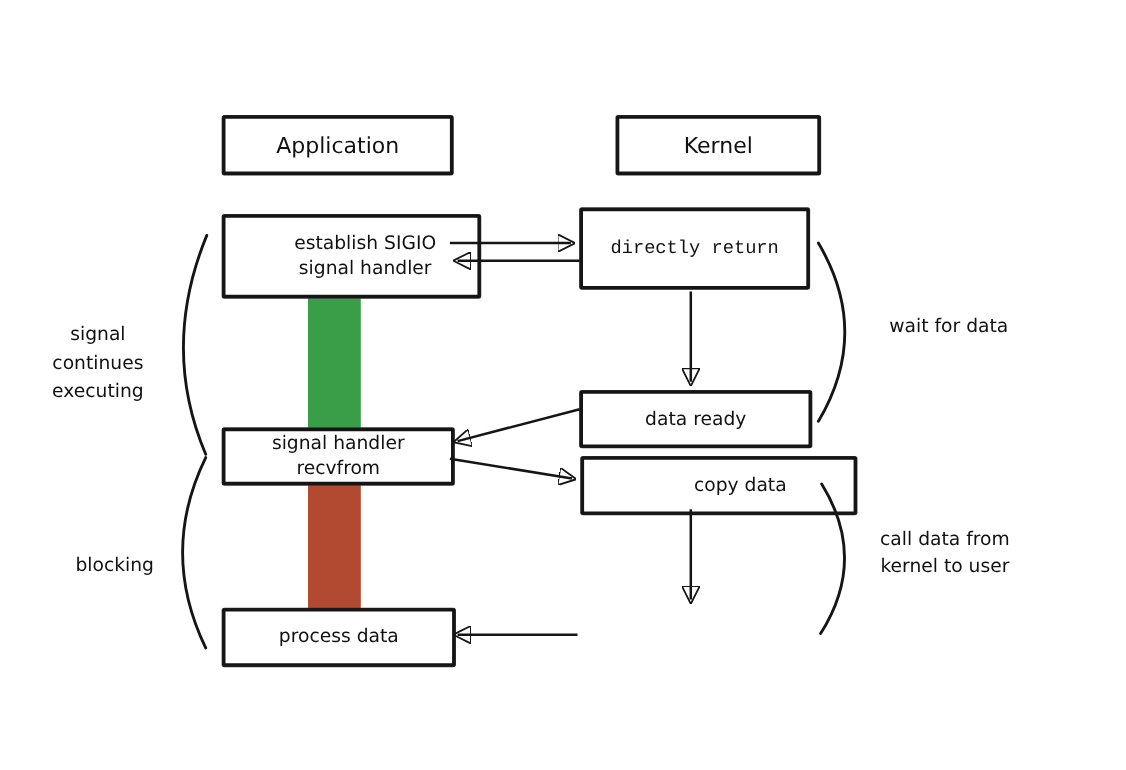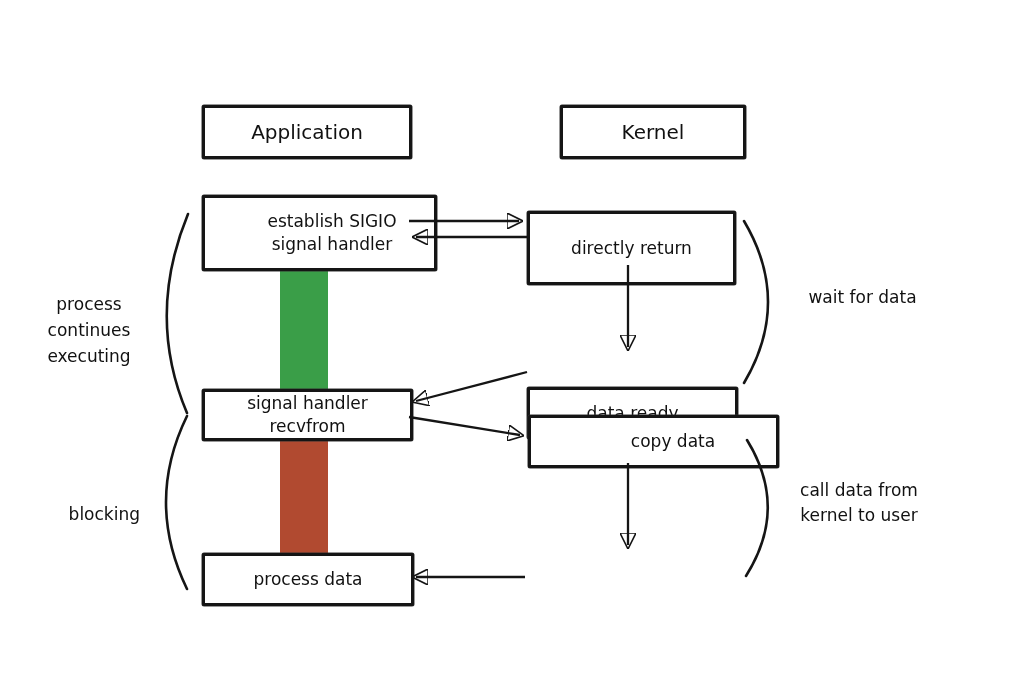--- a/index.html
+++ b/index.html
@@ -48,22 +48,22 @@
     pointer-events: none;
   }
   #svg-layer line, #svg-layer path { stroke: #151515; fill: none; }
   .arrow-line { stroke-width: 2.3px; }
   .brace { stroke-width: 2.6px; stroke-linecap: round; }
 
   
   #box-application    { left: 202px; top: 105px; width: 204px; height: 48px; }
   #box-kernel         { left: 560px; top: 105px; width: 180px; height: 48px; }
   #box-establish      { left: 202px; top: 195px; width: 204px; height: 70px; padding-left: 25px; }
-  #box-directly-return{ left: 527px; top: 211px; width: 203px; height: 68px; }
-  #box-data-ready     { left: 527px; top: 355px; width: 205px; height: 46px; margin-top: 32px; }
+  #box-directly-return{ left: 527px; top: 189px; width: 203px; height: 68px; font-family: Liberation Mono, monospace; }
+  #box-data-ready     { left: 527px; top: 355px; width: 205px; height: 46px; }
   #box-signal-handler { left: 202px; top: 389px; width: 205px; height: 46px; }
   #box-copy-data      { left: 528px; top: 415px; width: 206px; height: 47px; padding-left: 39px; }
   #box-copy-complete  { left: 525px; top: 552px; width: 205px; height: 46px; }
   #box-process-data   { left: 202px; top: 553px; width: 206px; height: 47px; }
 
   #bar-green { left: 280px; top: 264px; height: 126px; }
   #bar-red   { left: 280px; top: 434px; height: 120px; }
 
   #label-system-call      { left: 415px; top: 118px; width: 120px; }
   #label-process-continues{ left: 36px;  top: 291px; width: 106px; }
@@ -85,21 +85,21 @@
   <div class="box" id="box-establish">establish SIGIO
 signal handler</div>
   <div class="box" id="box-signal-handler">signal handler
 recvfrom</div>
   <div class="box" id="box-process-data">process data</div>
 
   <div class="box" id="box-directly-return">directly return</div>
   <div class="box" id="box-data-ready">data ready</div>
   <div class="box" id="box-copy-data">copy data</div>
 
-  <div class="side-label" id="label-process-continues">process
+  <div class="side-label" id="label-process-continues">signal
 continues
 executing</div>
   <div class="side-label" id="label-blocking">blocking</div>
   <div class="side-label" id="label-wait-for-data">wait for data</div>
   <div class="side-label" id="label-copy-kernel-user">call data from
 kernel to user</div>
 
   <svg id="svg-layer" viewBox="0 0 1024 700" xmlns="http://www.w3.org/2000/svg">
     <defs>
       <marker id="arrow" viewBox="0 0 10 10" refX="7.5" refY="5" markerWidth="7" markerHeight="7" orient="auto-start-reverse">

